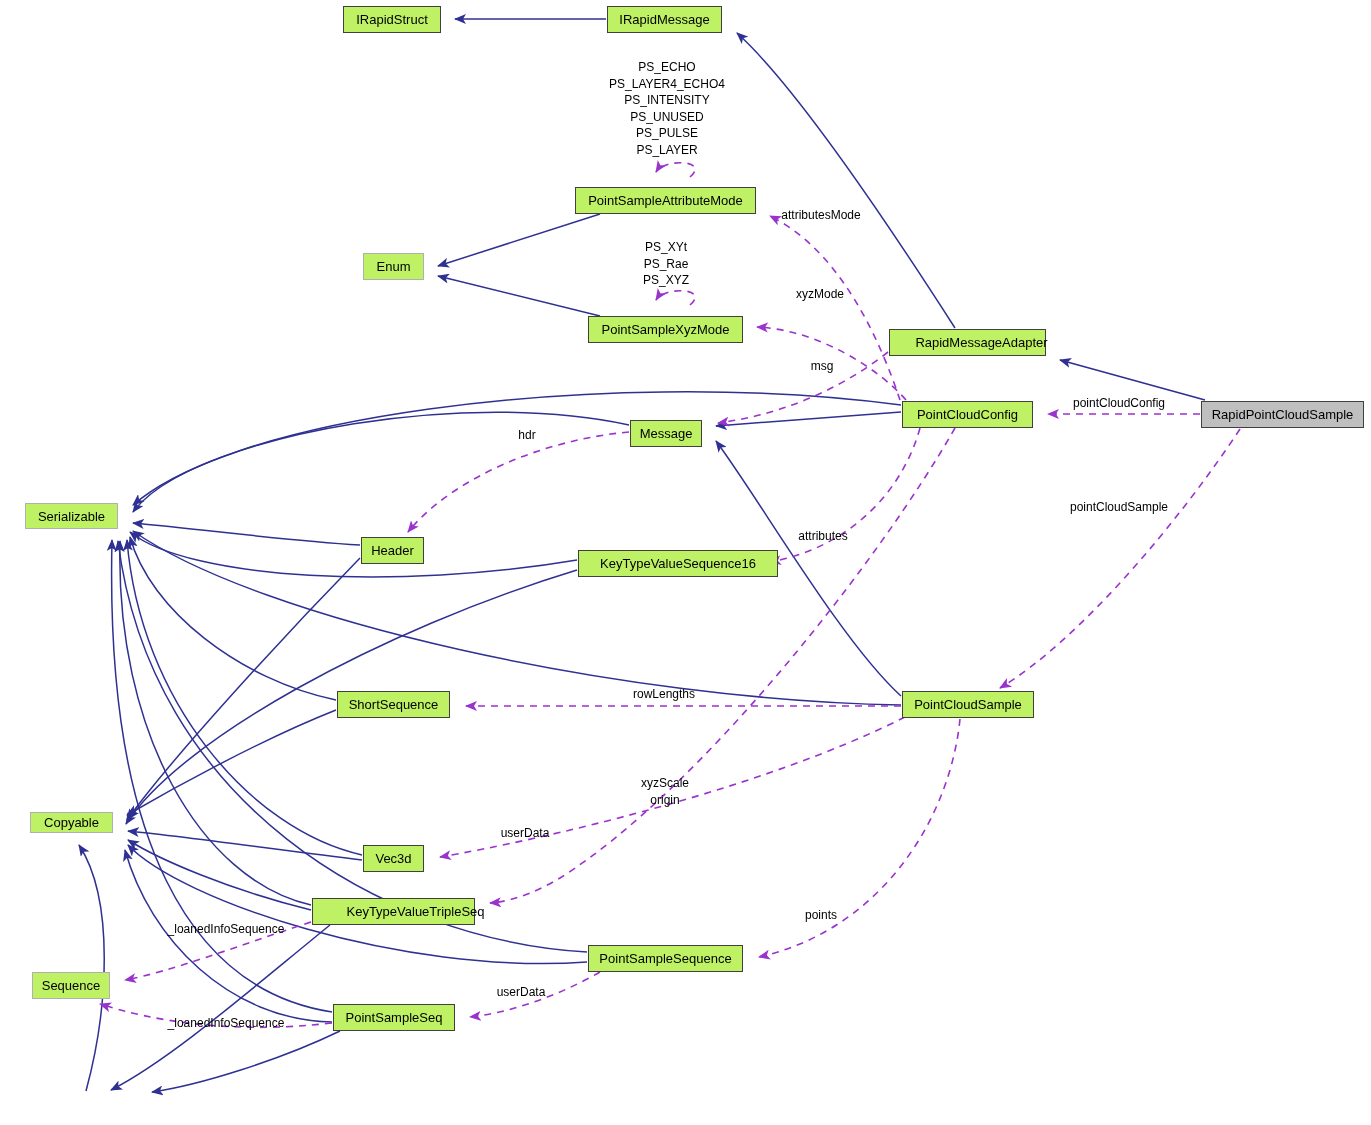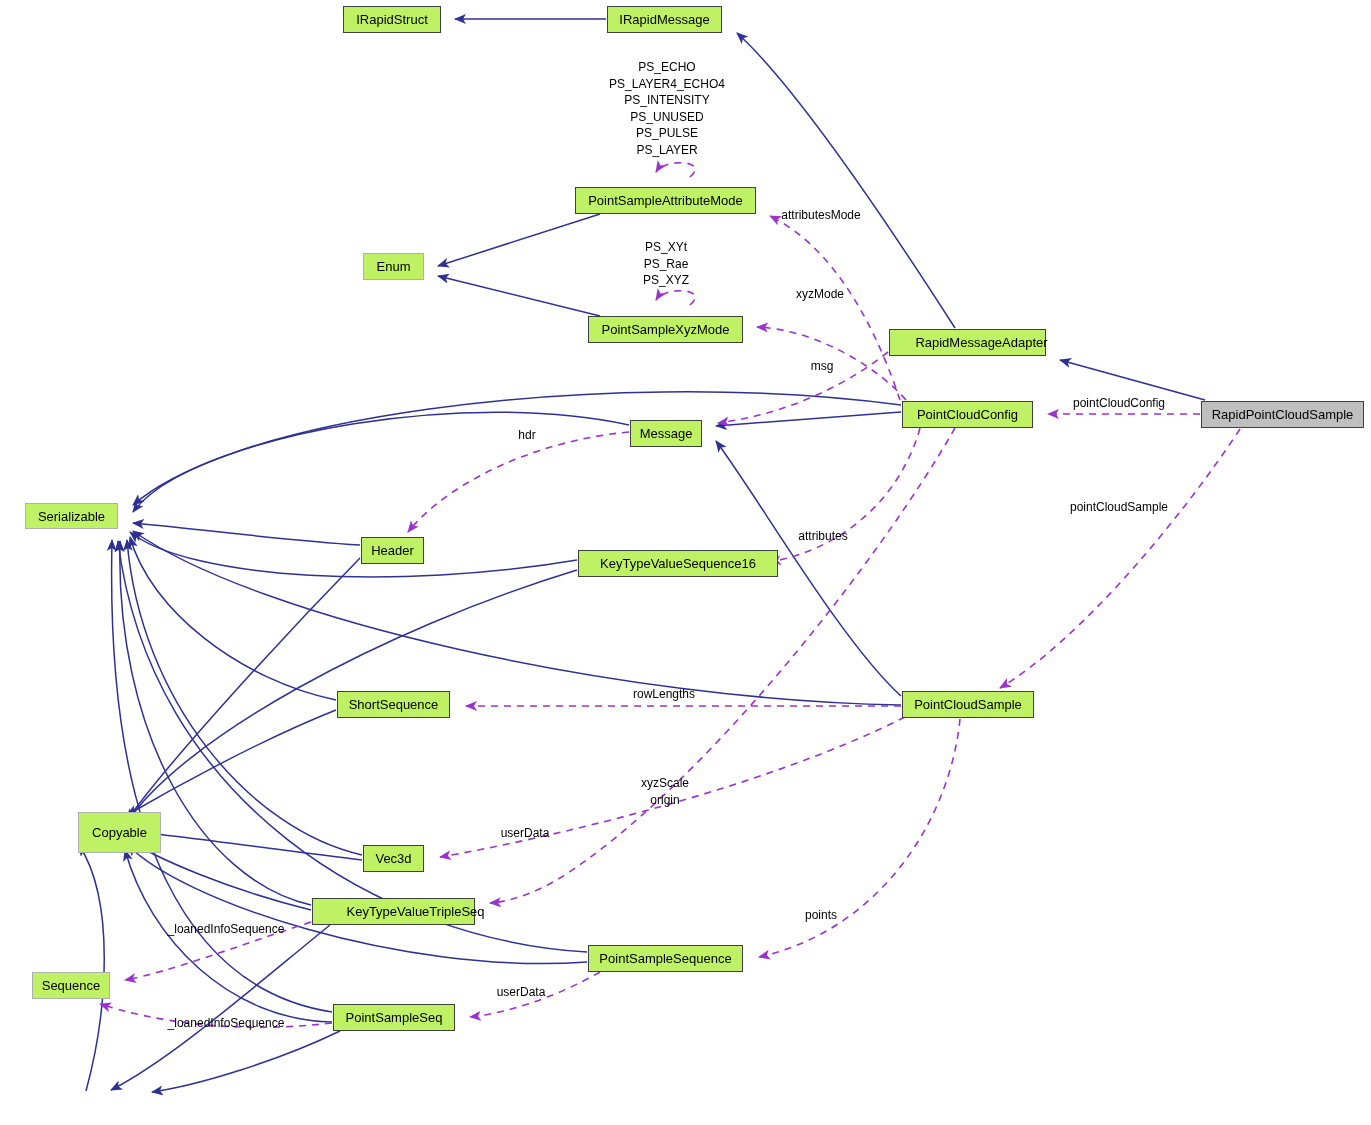--- a/index.html
+++ b/index.html
@@ -200,21 +200,21 @@
   </div>
   <div class="node" style="left:578px;top:550px;width:200px;height:27px;border-color:#404040;">
     <span>KeyTypeValueSequence16</span>
   </div>
   <div class="node" style="left:337px;top:691px;width:113px;height:27px;border-color:#404040;">
     <span>ShortSequence</span>
   </div>
   <div class="node" style="left:902px;top:691px;width:132px;height:27px;border-color:#404040;">
     <span>PointCloudSample</span>
   </div>
-  <div class="node gray-border" style="left:30px;top:812px;width:83px;height:41px;margin-left:48px;">
+  <div class="node gray-border" style="left:30px;top:812px;width:83px;height:21px;">
     <span>Copyable</span>
   </div>
   <div class="node" style="left:363px;top:845px;width:61px;height:27px;border-color:#404040;">
     <span>Vec3d</span>
   </div>
   <div class="node" style="left:312px;top:898px;width:163px;height:27px;border-color:#404040;padding-left:44px;">
     <span>KeyTypeValueTripleSeq</span>
   </div>
   <div class="node" style="left:588px;top:945px;width:155px;height:27px;border-color:#404040;">
     <span>PointSampleSequence</span>

